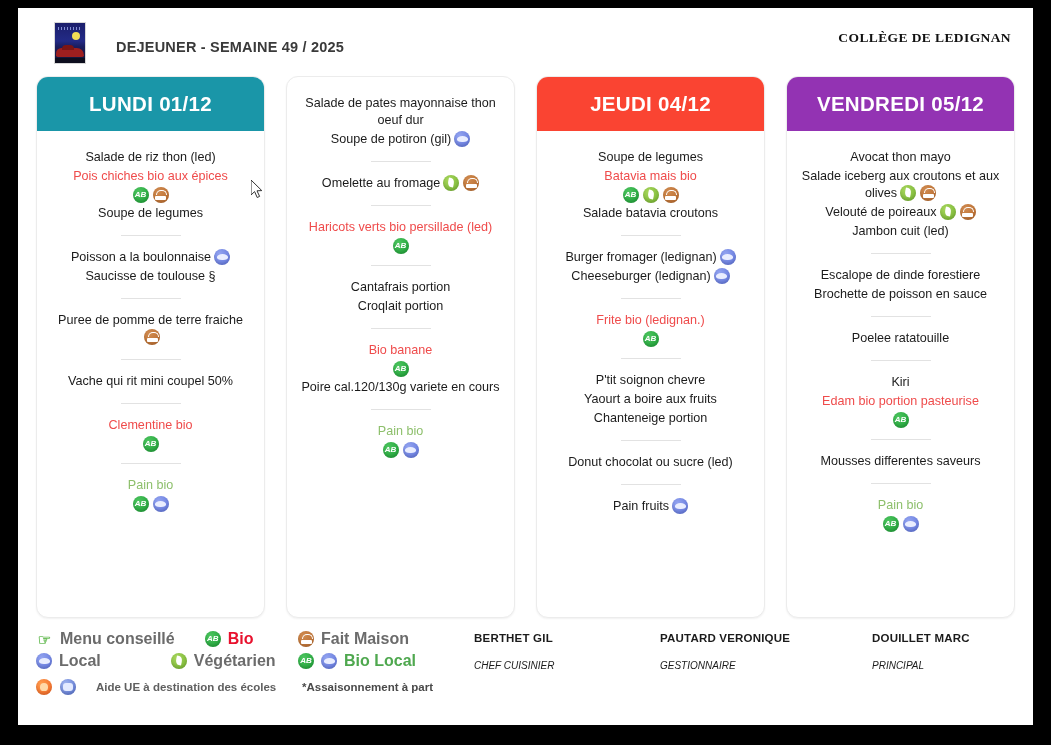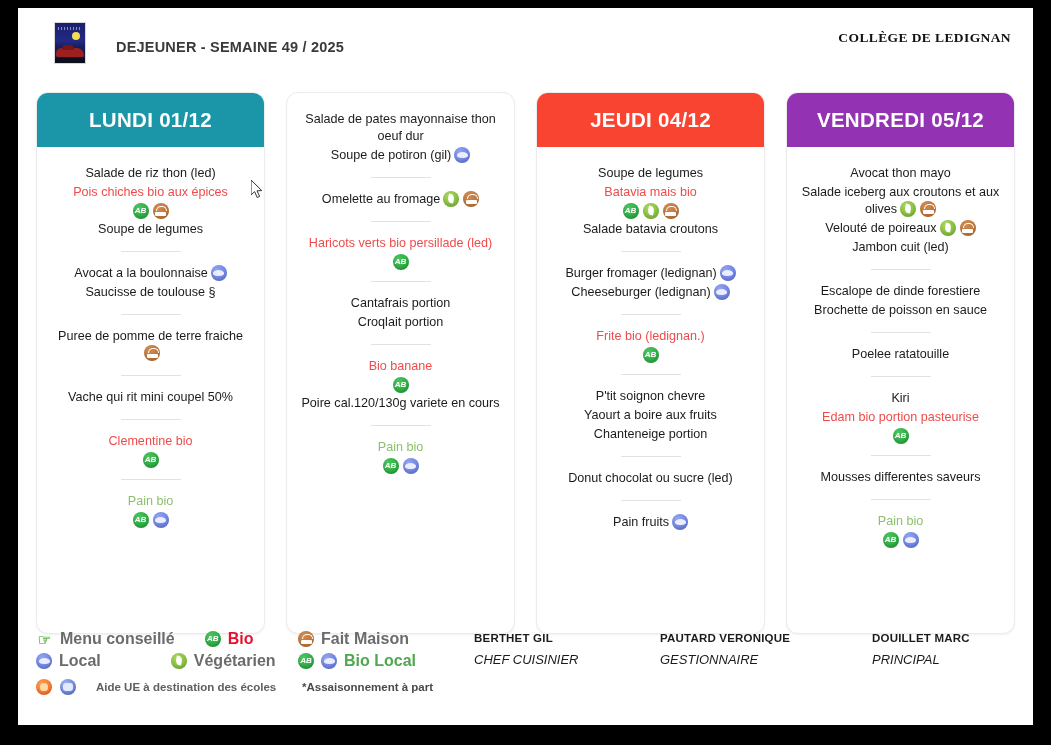--- a/index.html
+++ b/index.html
@@ -50,21 +50,21 @@
     position:absolute;left:98px;top:31px;
     font-size:14.5px;font-weight:bold;color:#3a3a3a;letter-spacing:.2px;
   }
   .school{
     position:absolute;right:22px;top:22px;
     font-family:"Liberation Serif", serif;
     font-size:13.5px;font-weight:bold;color:#111;letter-spacing:.4px;
   }
   
   .days{
-    position:absolute;left:18px;top:84px;
+    position:absolute;left:18px;top:68px;
     width:992px;height:542px;
     display:flex;gap:21px;
   }
   .day{
     width:227px;
     background:#fff;
     border-radius:12px;
     border:1px solid #ececec;
     box-shadow:0 1px 2px rgba(0,0,0,.06);
     overflow:hidden;
@@ -149,21 +149,21 @@
   .lg-note{
     font-size:11.5px;font-weight:bold;color:#5f5f5f;margin-left:12px;
   }
   .lg-note2{font-size:11.5px;font-weight:bold;color:#4a4a4a;}
   .signers{flex:1;display:flex;padding-top:6px;}
   .signer{width:33.33%;text-align:left;}
   .signer.s1{padding-left:6px;}
   .signer.s2{padding-left:30px;}
   .signer.s3{padding-left:56px;}
   .sg-name{font-size:11.5px;font-weight:bold;color:#1b1b1b;letter-spacing:.2px;}
-  .sg-role{font-size:13px;font-style:italic;color:#1b1b1b;margin-top:8px;}
+  .sg-role{font-size:10px;font-style:italic;color:#1b1b1b;margin-top:16px;}
   
   .cursor{position:absolute;left:233px;top:172px;width:14px;height:20px;}
 </style>
 </head>
 <body>
 
 <div class="page">
 
   <div class="header">
     <div class="logo">
@@ -186,21 +186,21 @@
             <div class="dish"><span>Salade de riz thon (led)</span></div>
             <div class="dish bio"><span>Pois chiches bio aux épices</span></div>
             <div class="icons below">
               <span class="ic ic-ab">AB</span>
               <span class="ic ic-maison"></span>
             </div>
             <div class="dish"><span>Soupe de legumes</span></div>
           </div>
           <div class="sep"></div>
           <div class="course">
-            <div class="dish"><span>Avocat a la boulonnaise</span><span class="icons">
+            <div class="dish"><span>Poisson a la boulonnaise</span><span class="icons">
                 <span class="ic ic-local"></span>
               </span></div>
             <div class="dish"><span>Saucisse de toulouse §</span></div>
           </div>
           <div class="sep"></div>
           <div class="course">
             <div class="dish"><span>Puree de pomme de terre fraiche</span><span class="icons">
                 <span class="ic ic-maison"></span>
               </span></div>
           </div>

